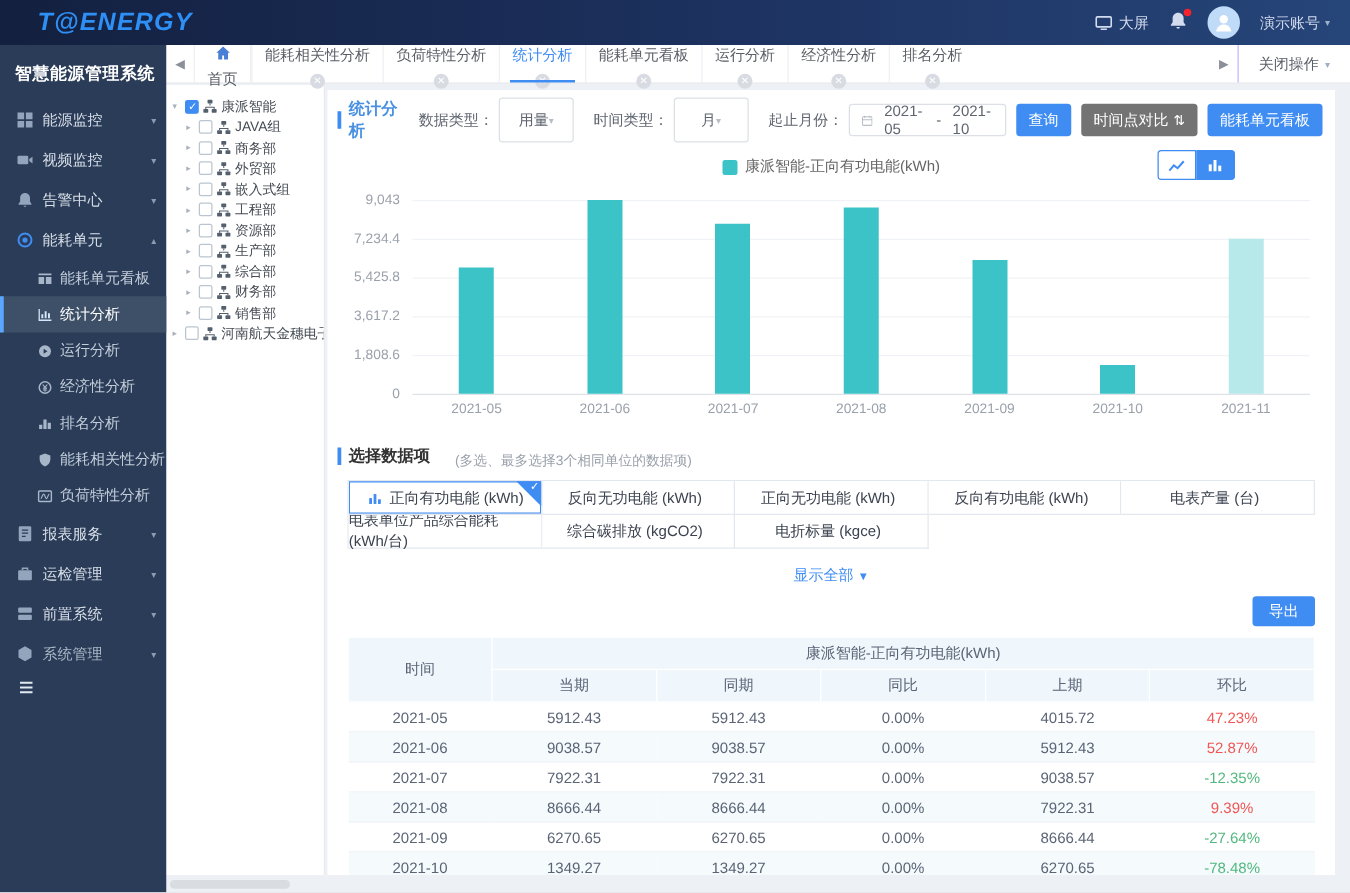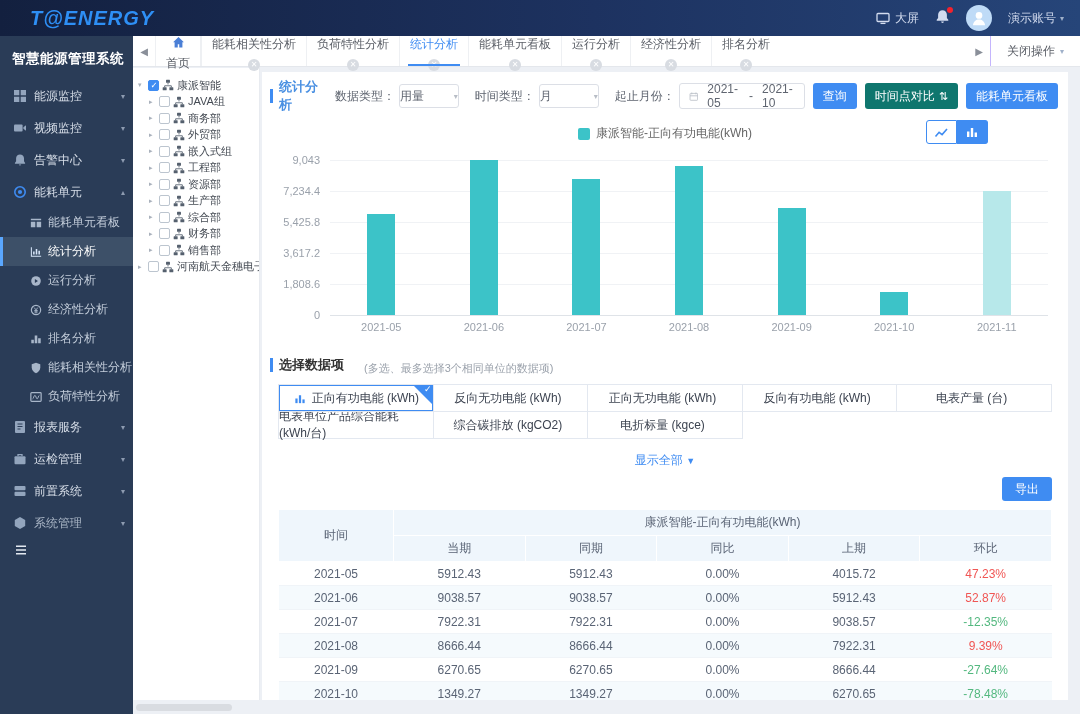--- a/index.html
+++ b/index.html
@@ -58,27 +58,27 @@
 .cb.on::after{content:"✓";position:absolute;top:-1px;left:1.5px;color:#fff;font-size:8.5px;}
 .torg{width:12px;height:12px;color:#55606e;margin-right:3px;flex:none;}
 .tlabel{font-size:11px;color:#454b54;overflow:hidden;text-overflow:clip;max-width:82px;}
 .hsb{position:absolute;left:136px;bottom:3px;width:96px;height:7px;border-radius:4px;background:#d9dce1;}
 
 .card{position:absolute;left:262px;top:72px;width:806px;height:628px;background:#fff;overflow:hidden;z-index:3;}
 .filter-row{display:flex;align-items:center;height:28px;margin:10px 10px 0 8px;}
 .sec-title{display:flex;align-items:center;font-size:13px;color:#4a90e2;font-weight:bold;}
 .sec-bar{width:3px;height:14px;background:#3f8cf2;margin-right:6px;flex:none;}
 .flabel{color:#5f6570;margin-left:16px;white-space:nowrap;}
-.select{display:flex;align-items:center;justify-content:space-between;width:74px;height:24px;border:1px solid #dcdfe6;border-radius:3px;padding:0 0;color:#5f6570;margin-left:4px;cursor:pointer;}
+.select{display:flex;align-items:center;justify-content:center;width:74px;height:36px;border:1px solid #dcdfe6;border-radius:3px;padding:0 0;color:#5f6570;margin-left:4px;cursor:pointer;}
 .select .chev-dn{color:#b8bdc6;}
 .daterange{display:flex;align-items:center;height:26px;border:1px solid #dcdfe6;border-radius:3px;padding:0 9px;margin-left:4px;color:#5f6570;gap:9px;cursor:pointer;}
 .cal-ic{width:13px;height:13px;color:#b8bdc6;}
 .btn{height:26px;border-radius:3px;color:#fff;display:inline-flex;align-items:center;justify-content:center;padding:0 10px;margin-left:8px;font-size:12px;cursor:pointer;white-space:nowrap;gap:4px;}
 .btn.blue{background:#3f8cf2;}
-.btn.teal{background:#0f766e;}
+.btn.teal{background:#737373;}
 
 .legend-row{position:relative;height:26px;margin-top:10px;}
 .legend{position:absolute;left:0;right:0;top:5px;display:flex;justify-content:center;align-items:center;gap:6px;color:#666;}
 .legend-swatch{width:12px;height:12px;border-radius:2px;background:#3cc3c8;}
 .chart-toggles{position:absolute;right:80px;top:0;display:flex;}
 .ctog{width:31px;height:24px;border:1px solid #3f8cf2;display:flex;align-items:center;justify-content:center;cursor:pointer;}
 .ctog .ic{width:16px;height:14px;}
 .ctog.line{background:#fff;color:#3f8cf2;border-radius:3px 0 0 3px;}
 .ctog.bar{background:#3f8cf2;color:#fff;border-radius:0 3px 3px 0;border-left:none;}
 .chart{position:relative;height:196px;margin:4px 16px 0 16px;}

